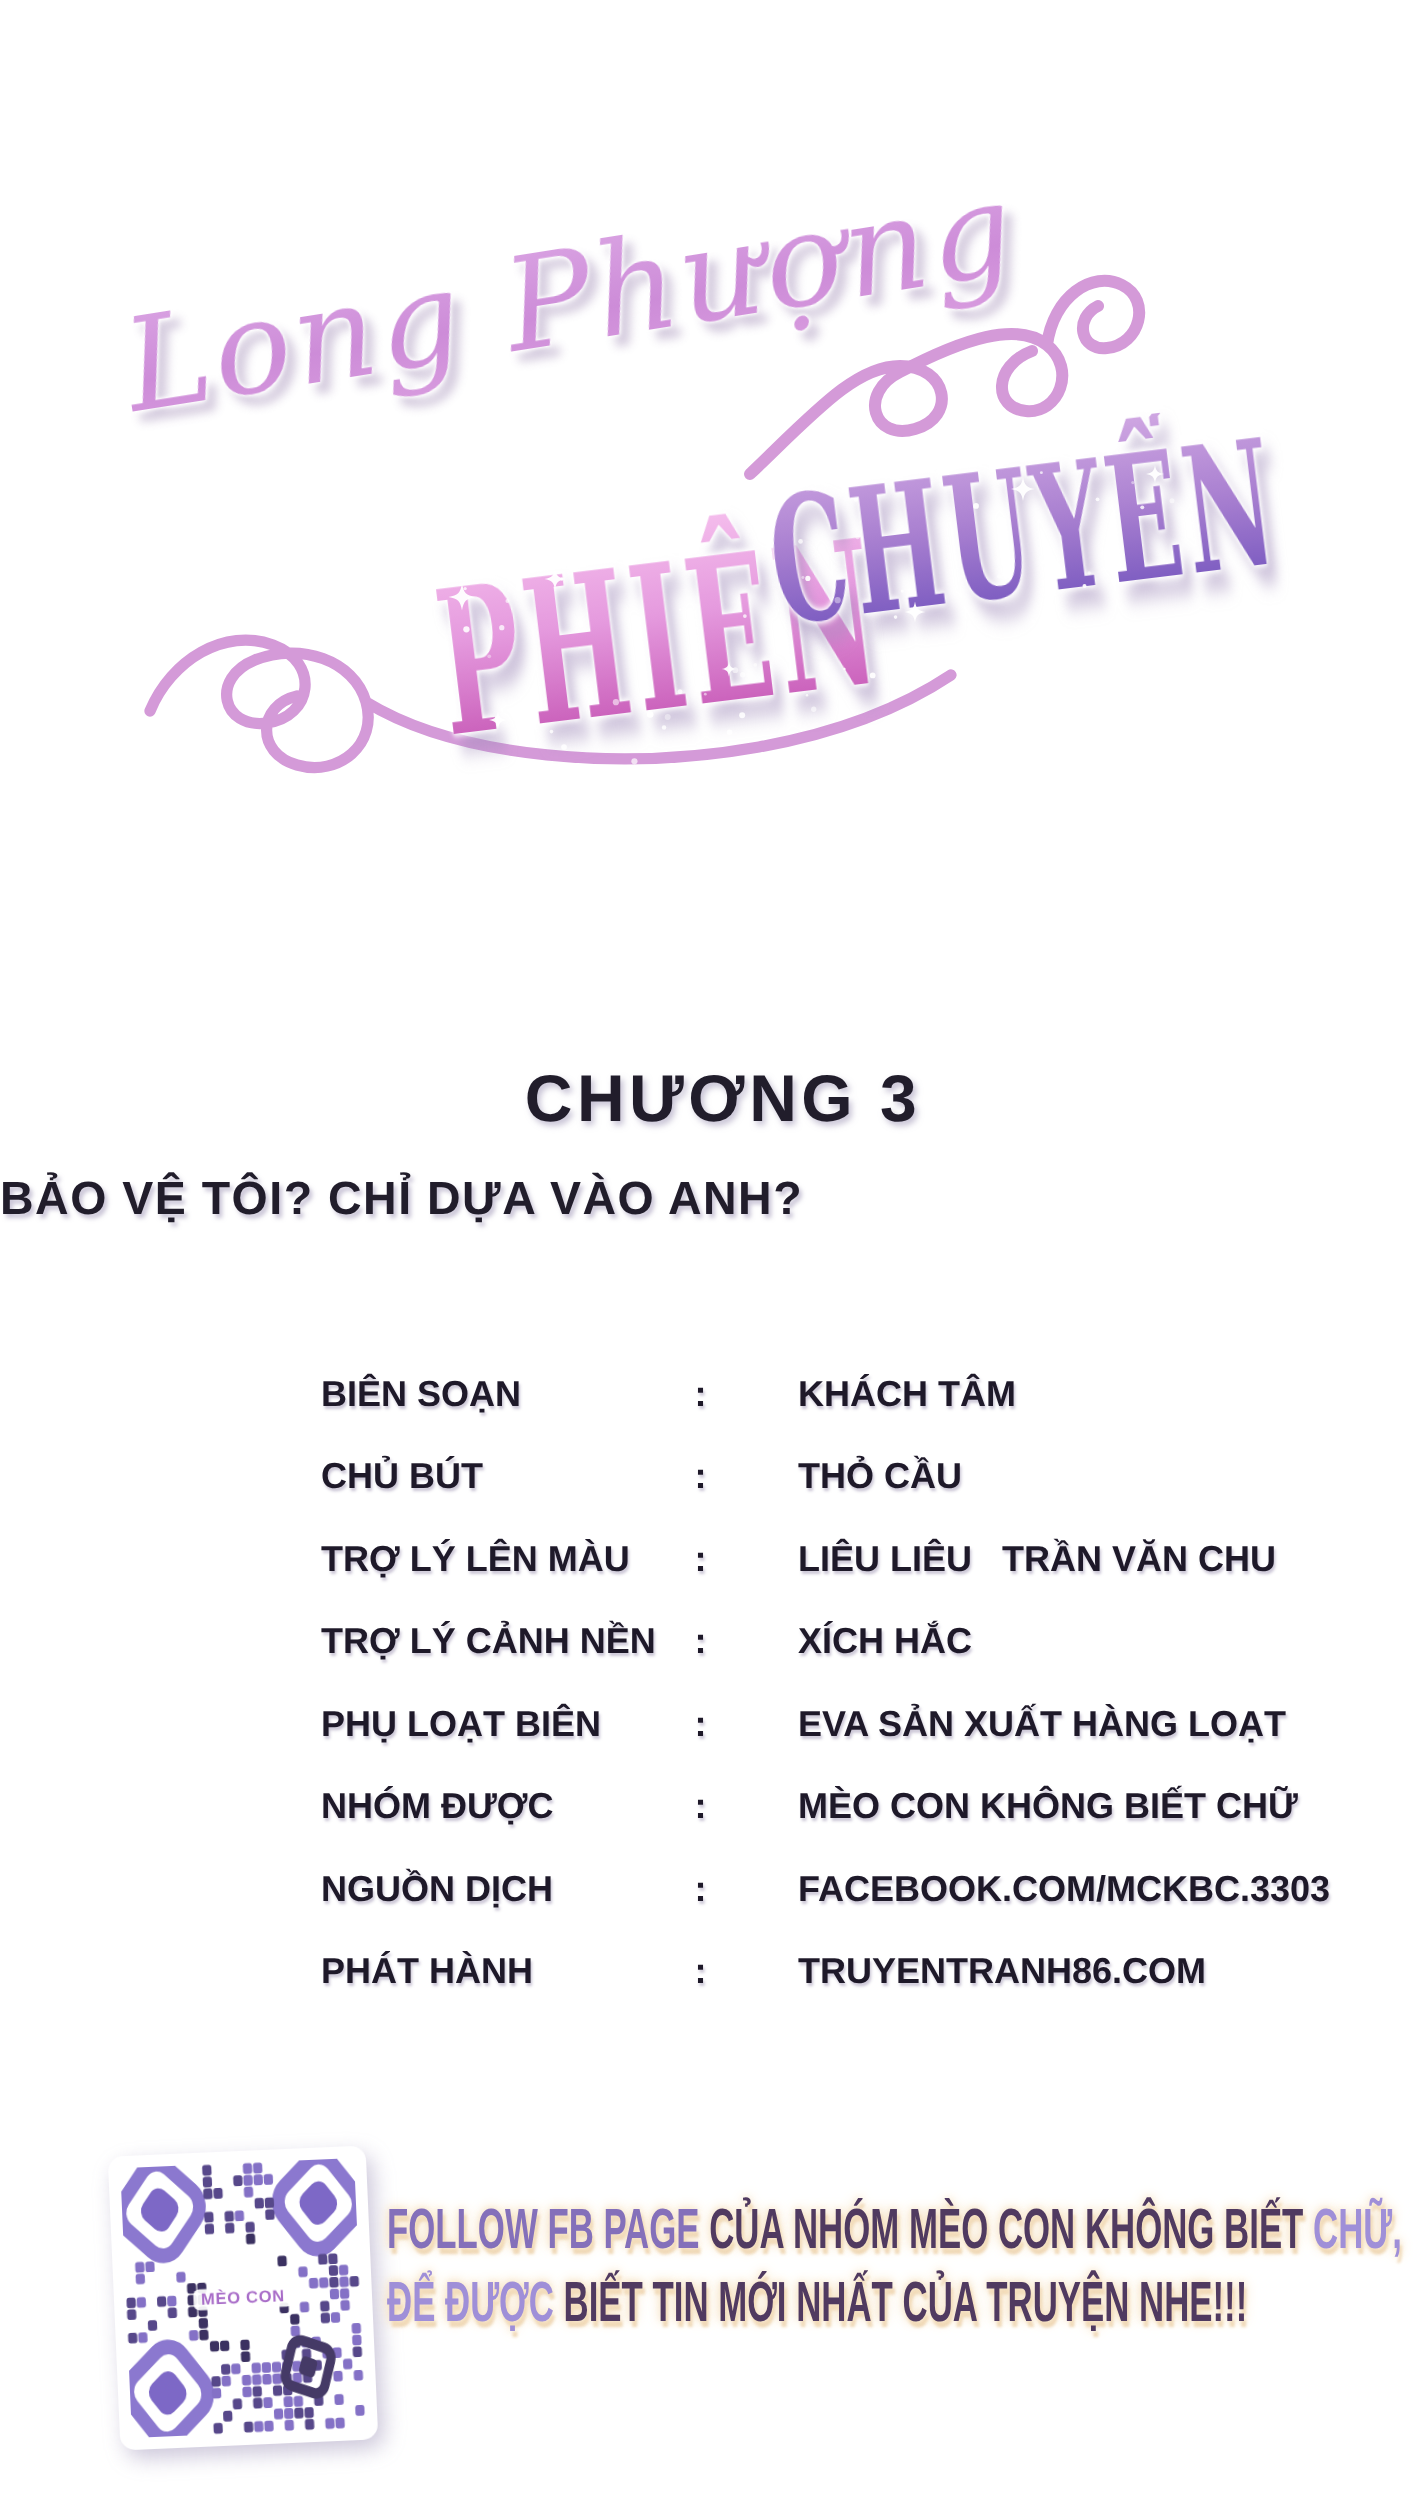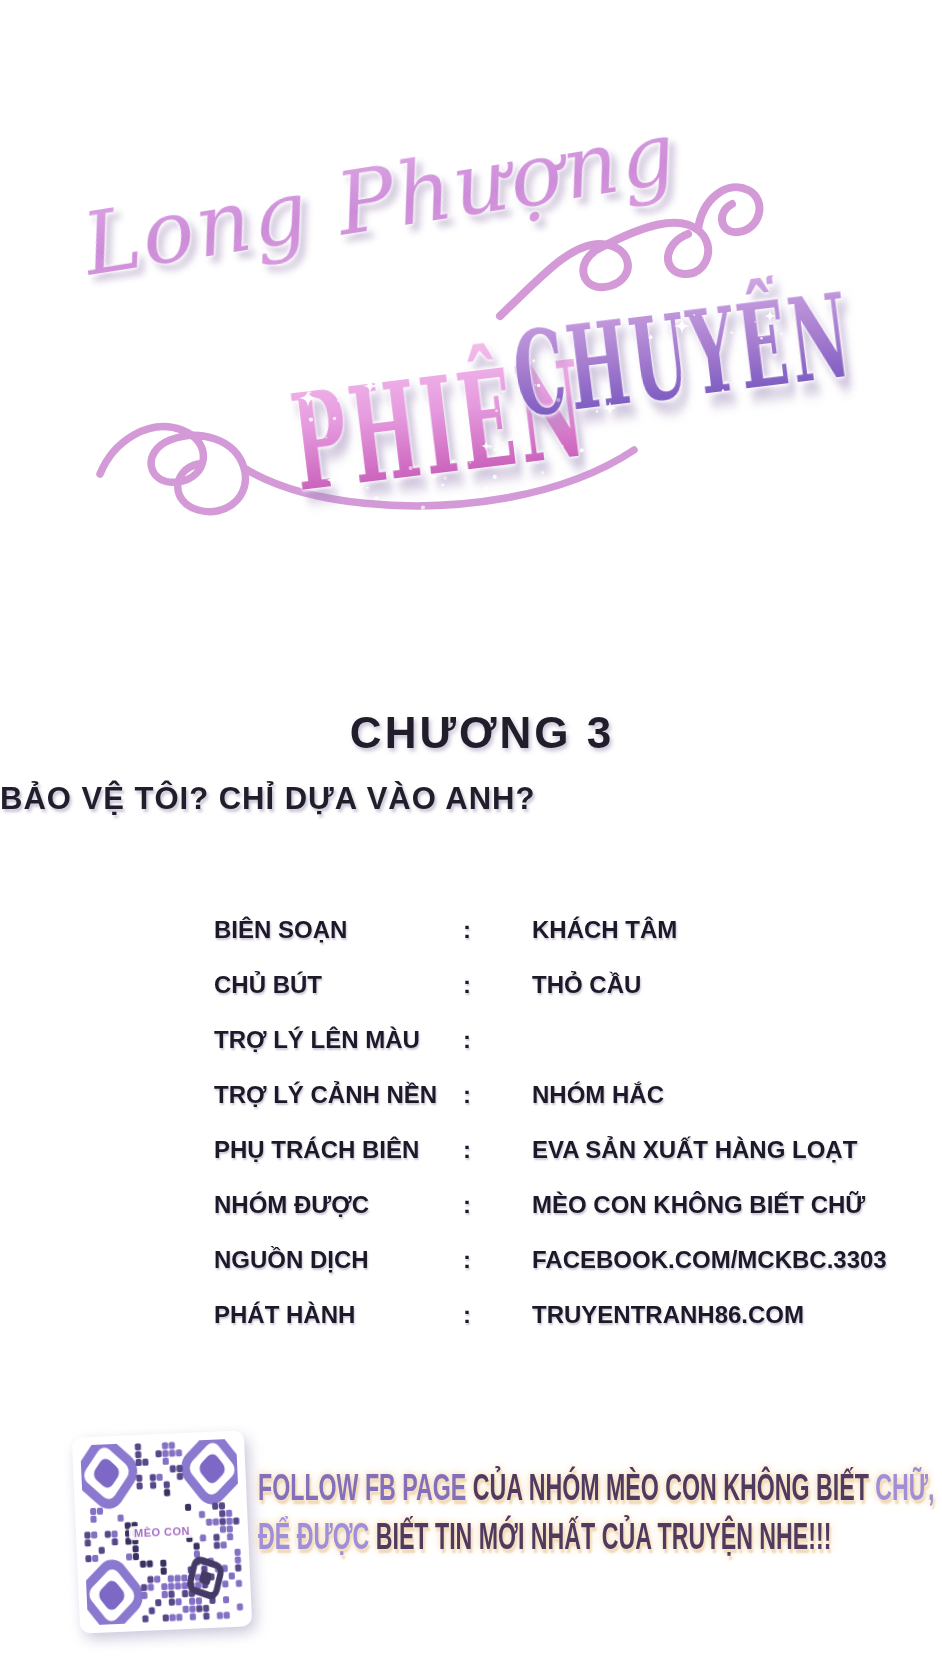--- a/index.html
+++ b/index.html
@@ -187,30 +187,31 @@
 
     <div class="credit-row">
       <span class="credit-label">CHỦ BÚT</span>
       <span class="credit-colon">:</span>
       <span class="credit-value">THỎ CẦU</span>
     </div>
 
     <div class="credit-row">
       <span class="credit-label">TRỢ LÝ LÊN MÀU</span>
       <span class="credit-colon">:</span>
+      <span class="credit-value">LIÊU LIÊU   TRẦN VĂN CHU</span>
     </div>
 
     <div class="credit-row">
       <span class="credit-label">TRỢ LÝ CẢNH NỀN</span>
       <span class="credit-colon">:</span>
-      <span class="credit-value">NHÓM HẮC</span>
-    </div>
-
-    <div class="credit-row">
-      <span class="credit-label">PHỤ TRÁCH BIÊN</span>
+      <span class="credit-value">XÍCH HẮC</span>
+    </div>
+
+    <div class="credit-row">
+      <span class="credit-label">PHỤ LOẠT BIÊN</span>
       <span class="credit-colon">:</span>
       <span class="credit-value">EVA SẢN XUẤT HÀNG LOẠT</span>
     </div>
 
     <div class="credit-row">
       <span class="credit-label">NHÓM ĐƯỢC</span>
       <span class="credit-colon">:</span>
       <span class="credit-value">MÈO CON KHÔNG BIẾT CHỮ</span>
     </div>
 

